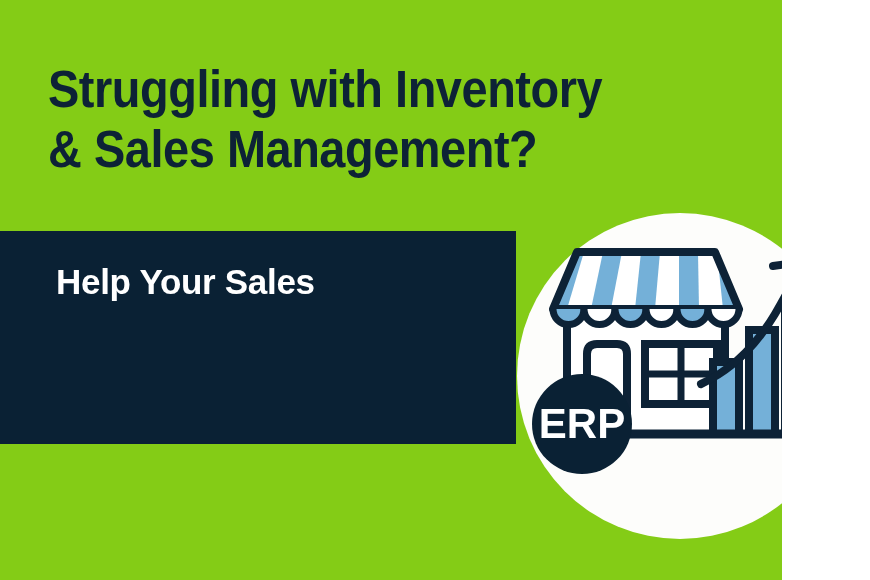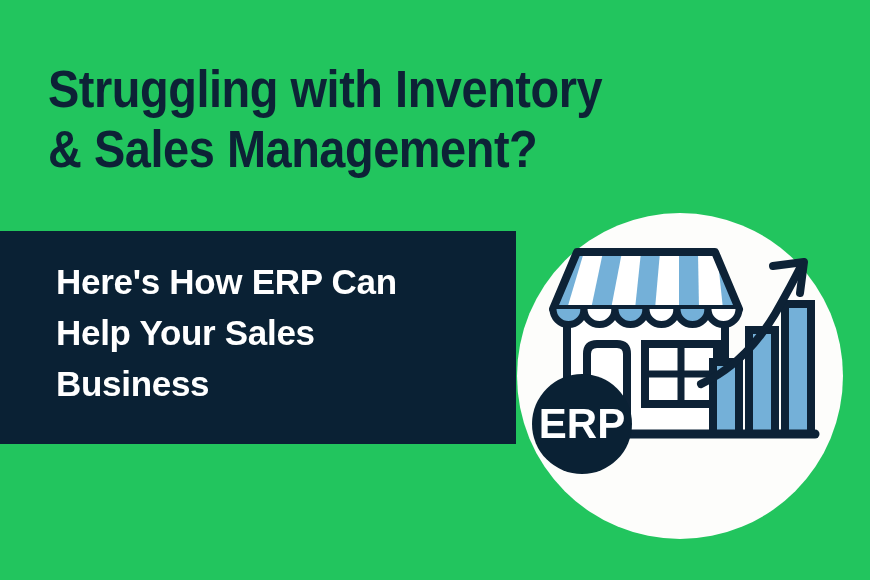--- a/index.html
+++ b/index.html
@@ -8,23 +8,23 @@
   }
   body {
     width: 870px;
     height: 580px;
     overflow: hidden;
     font-family: "Liberation Sans", sans-serif;
   }
 
   #canvas {
     position: relative;
-    width: 870px;
+    width: 782px;
     height: 580px;
-    background: #22c55e;
+    background: #84cc16;
     overflow: hidden;
   }
 
   
   #headline {
     position: absolute;
     left: 48px;
     top: 60px;
     width: 720px;
     color: #0d2236;
@@ -85,23 +85,21 @@
 
 <div id="canvas">
 
   <div id="headline">
     <span class="hl-line">Struggling with Inventory</span>
     <span class="hl-line">&amp; Sales Management?</span>
   </div>
 
   <div id="dark-band">
     <div id="band-text">
-      <span class="bt-line">Here's How ERP Can</span>
       <span class="bt-line">Help Your Sales</span>
-      <span class="bt-line">Business</span>
     </div>
   </div>
 
   <div id="illustration">
     <svg viewBox="0 0 350 350" xmlns="http://www.w3.org/2000/svg">
       <defs>
         <clipPath id="awningClip">
           <path d="M 48 105 L 72 48 L 210 48 L 234 105 Z"></path>
         </clipPath>
       </defs>

